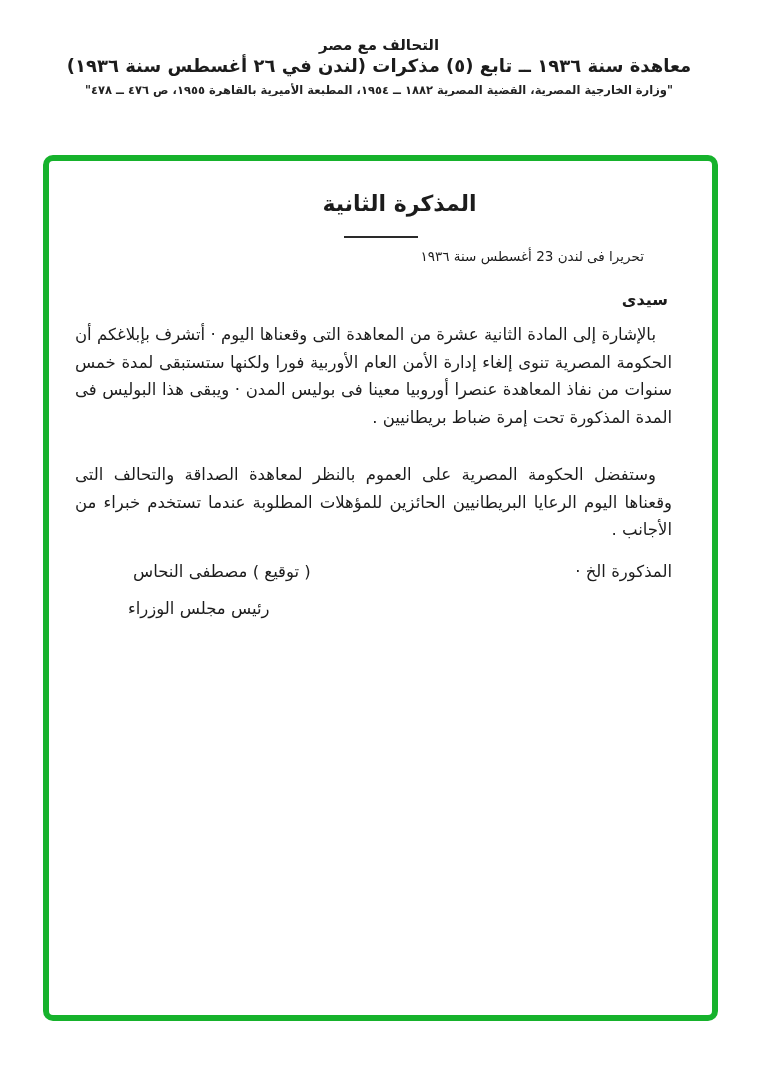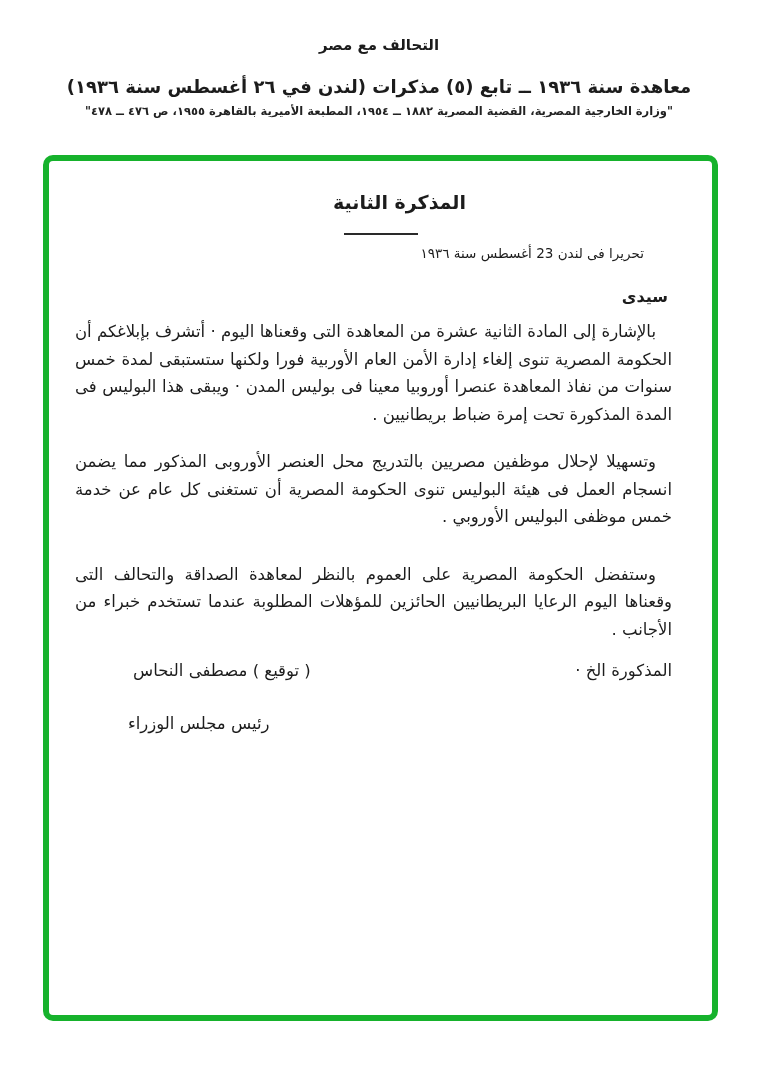--- a/index.html
+++ b/index.html
@@ -10,37 +10,37 @@
     font-family: "DejaVu Sans", sans-serif;
     color: var(--ink);
     direction: rtl;
     overflow: hidden;
   }
   .page { position: relative; width: 758px; height: 882px; }
 
   
   .doc-header { text-align: center; padding-top: 36px; }
   .hdr-line1 { font-size: 15px; font-weight: bold; letter-spacing: 0.5px; }
-  .hdr-line2 { font-size: 18px; font-weight: bold; margin-top: 22px; }
+  .hdr-line2 { font-size: 18px; font-weight: bold; margin-top: 1px; }
   .hdr-source { font-size: 11.5px; font-weight: bold; margin-top: 7px; color: #222; }
 
   
   .memo-frame {
     position: absolute;
     left: 43px; top: 155px;
     width: 675px; height: 866px;
     border: 6px solid var(--border-color);
     border-radius: 10px;
     background: #fff;
   }
 
   .memo-title {
     text-align: center;
     margin-top: 30px;
-    font-size: 19px;
+    font-size: 22px;
     font-weight: bold;
     padding-left: 38px;
   }
   .memo-subtitle {
     text-align: center;
     margin-top: 28px;
     font-size: 16.5px;
   }
   .title-rule {
     width: 74px; height: 0;
@@ -77,21 +77,21 @@
   .closing-row {
     margin-top: 14px;
     display: flex;
     justify-content: space-between;
     align-items: baseline;
     padding-left: 58px;
     font-size: 16.5px;
     line-height: 27px;
   }
   .signer-title {
-    margin-top: 30px;
+    margin-top: 14px;
     direction: rtl;
     text-align: left;
     padding-left: 53px;
     font-size: 16.5px;
   }
 </style>
 </head>
 <body>
 
 <div class="page">
@@ -103,21 +103,20 @@
   </div>
 
   <div class="memo-frame">
     <div class="memo-title">المذكرة الثانية</div>
     <hr class="title-rule">
     <div class="dateline">تحريرا فى لندن 23 أغسطس سنة ١٩٣٦</div>
     <div class="salutation">سيدى</div>
 
     <div class="memo-body">
       <p class="para-1">بالإشارة إلى المادة الثانية عشرة من المعاهدة التى وقعناها اليوم · أتشرف بإبلاغكم أن الحكومة المصرية تنوى إلغاء إدارة الأمن العام الأوربية فورا ولكنها ستستبقى لمدة خمس سنوات من نفاذ المعاهدة عنصرا أوروبيا معينا فى بوليس المدن · ويبقى هذا البوليس فى المدة المذكورة تحت إمرة ضباط بريطانيين .</p>
-      <p class="para-2">وتسهيلا لإحلال موظفين مصريين بالتدريج محل العنصر الأوروبى المذكور مما يضمن انسجام العمل فى هيئة البوليس تنوى الحكومة المصرية أن تستغنى كل عام عن خدمة خمس موظفى البوليس الأوروبي .</p>
       <p class="para-3">وستفضل الحكومة المصرية على العموم بالنظر لمعاهدة الصداقة والتحالف التى وقعناها اليوم الرعايا البريطانيين الحائزين للمؤهلات المطلوبة عندما تستخدم خبراء من الأجانب .</p>
 
       <div class="closing-row">
         <span>المذكورة الخ ·</span>
         <span>( توقيع ) مصطفى النحاس</span>
       </div>
       <div class="signer-title">رئيس مجلس الوزراء</div>
     </div>
   </div>
 

